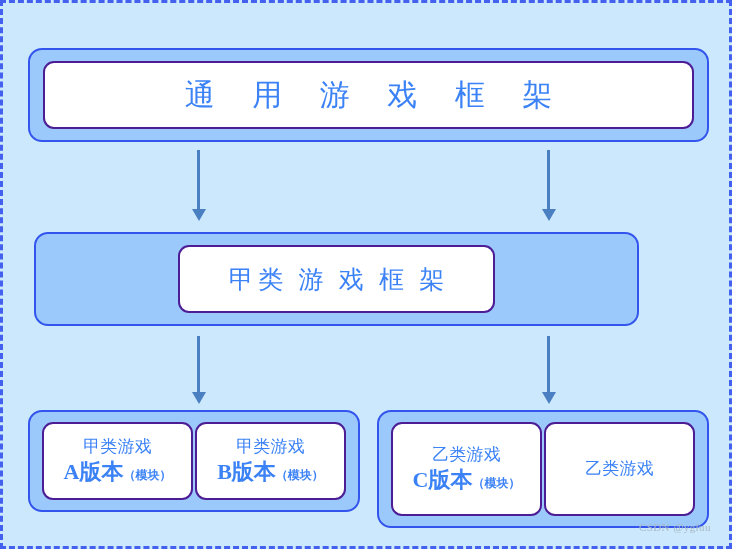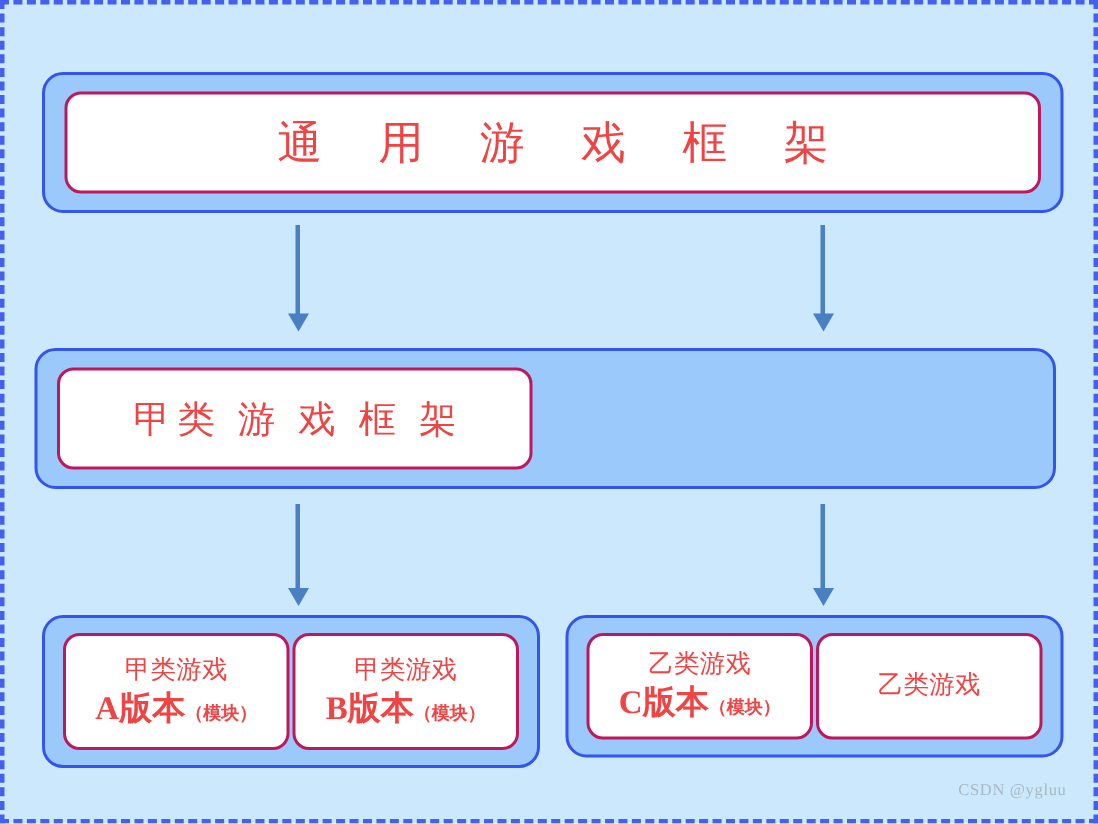--- a/index.html
+++ b/index.html
@@ -33,27 +33,27 @@
     border-radius: 14px;
     display: flex;
     align-items: center;
     justify-content: space-between;
   }
 
   
   .node {
     box-sizing: border-box;
     background: #ffffff;
-    border: 2px solid #be185d;
+    border: 2px solid #4c1d95;
     border-radius: 11px;
     display: flex;
     flex-direction: column;
     align-items: center;
     justify-content: center;
-    color: #ef4444;
+    color: #3b82f6;
     text-align: center;
     overflow: hidden;
   }
 
   
   #group-root {
     left: 25px;
     top: 45px;
     width: 681px;
     height: 94px;
@@ -63,25 +63,26 @@
     width: 100%;
     height: 100%;
     font-size: 30px;
     letter-spacing: 0.50em;
     text-indent: 0.50em;
     font-weight: 400;
   }
 
   
   #group-mid {
-    left: 20px;
+    left: 31px;
     top: 229px;
-    width: 681px;
+    width: 605px;
     height: 94px;
     padding: 11px 13px;
+    flex-direction: column;
   }
   #group-mid .node {
     width: 317px;
     height: 100%;
     font-size: 25px;
     letter-spacing: 0.18em;
     text-indent: 0.18em;
   }
 
   
@@ -89,21 +90,21 @@
     left: 25px;
     top: 407px;
     width: 332px;
     height: 102px;
     padding: 10px 12px;
   }
   #group-leaf-right {
     left: 374px;
     top: 407px;
     width: 332px;
-    height: 95px;
+    height: 118px;
     padding: 10px 12px;
   }
   .leaf-node {
     width: 151px;
     height: 100%;
     font-size: 17px;
     line-height: 1.30;
     padding: 0 2px;
   }
   .leaf-line1 {

